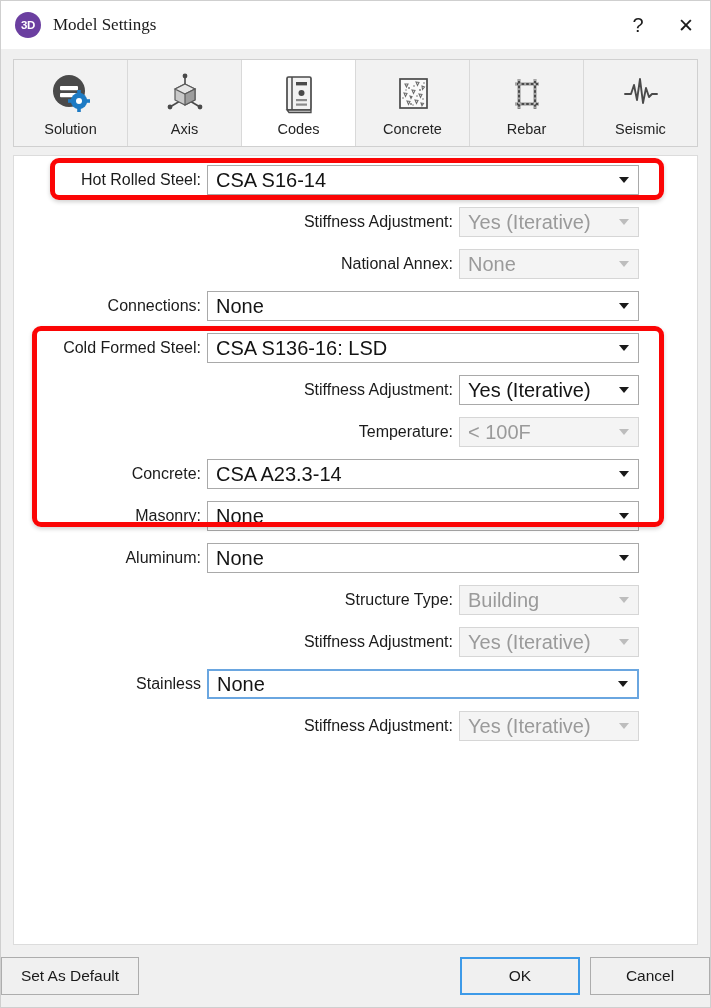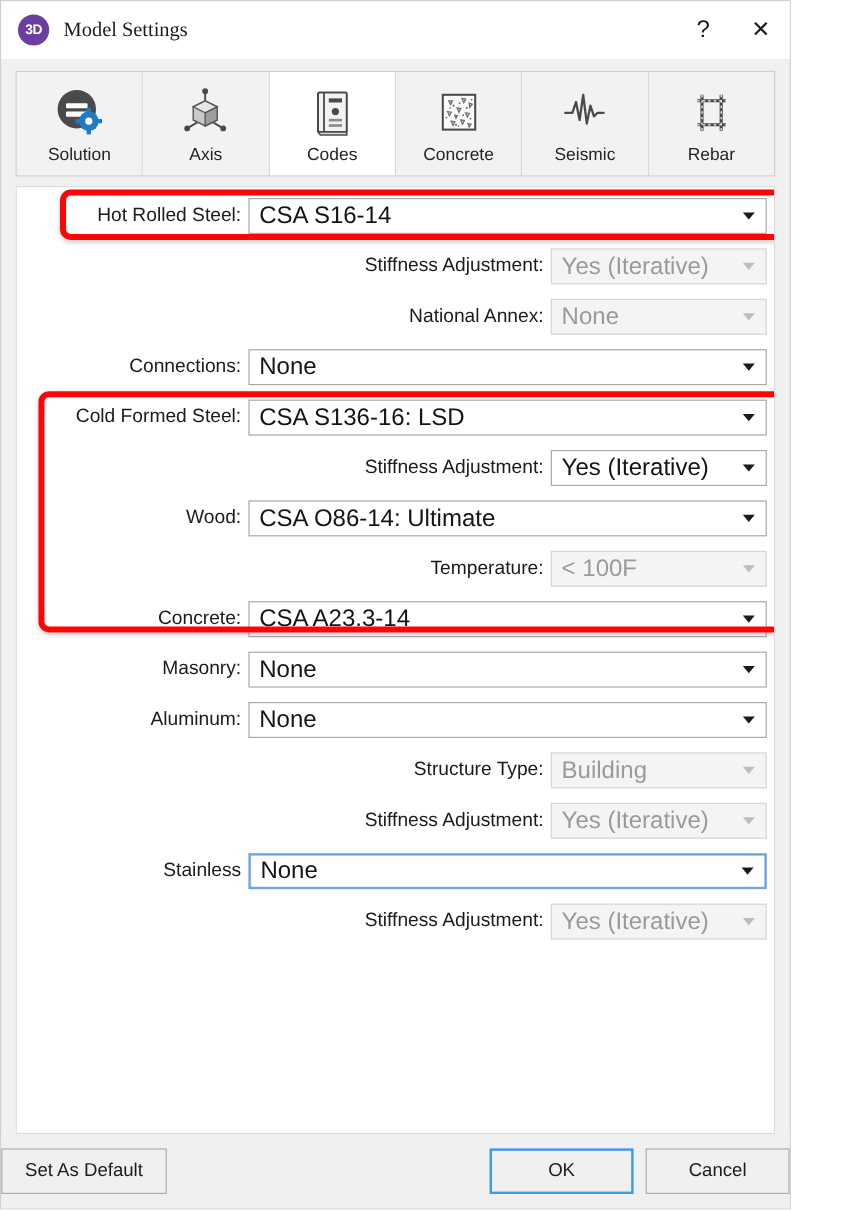--- a/index.html
+++ b/index.html
@@ -4,21 +4,21 @@
 <style>
   * { box-sizing: border-box; margin: 0; padding: 0; }
   html, body {
     width: 711px; height: 1008px;
     background: #ffffff;
     font-family: "Liberation Sans", sans-serif;
     overflow: hidden;
   }
   .dialog {
     position: relative;
-    width: 659px; height: 1008px;
+    width: 711px; height: 1008px;
     background: #f0f0f0;
     border: 1px solid #cfcfcf;
     display: flex; flex-direction: column;
   }
 
   
   .titlebar {
     height: 48px; min-height: 48px;
     background: #ffffff;
     display: flex; align-items: center;
@@ -236,44 +236,44 @@
         <circle cx="23" cy="34" r="0.7"></circle>
               <circle cx="34" cy="12" r="0.8"></circle>
       </g>
     </svg>
         </div>
         <div class="tab-label">Concrete</div>
       </div>
       <div class="tab">
         <div class="tab-icon">
           <svg width="46" height="46" viewBox="0 0 46 46">
-      <polyline points="7,23 13,23 16,14 19,29 22,8 25,32 28,17 31,26 34,23 39,23" fill="none" stroke="#4a4a4a" stroke-width="1.9" stroke-linejoin="round" stroke-linecap="round"></polyline>
-    </svg>
-        </div>
-        <div class="tab-label">Seismic</div>
-      </div>
-      <div class="tab">
-        <div class="tab-icon">
-          <svg width="46" height="46" viewBox="0 0 46 46">
       <g stroke="#4a4a4a" stroke-width="2.6" fill="none">
         <line x1="11" y1="13" x2="35" y2="13"></line>
         <line x1="11" y1="33" x2="35" y2="33"></line>
         <line x1="15" y1="8" x2="15" y2="38"></line>
         <line x1="31" y1="8" x2="31" y2="38"></line>
       </g>
       <g stroke="#ffffff" stroke-width="1" stroke-dasharray="2 2.6">
         <line x1="11" y1="13" x2="35" y2="13"></line>
         <line x1="11" y1="33" x2="35" y2="33"></line>
         <line x1="15" y1="8" x2="15" y2="38"></line>
         <line x1="31" y1="8" x2="31" y2="38"></line>
       </g>
     </svg>
         </div>
         <div class="tab-label">Rebar</div>
       </div>
+      <div class="tab">
+        <div class="tab-icon">
+          <svg width="46" height="46" viewBox="0 0 46 46">
+      <polyline points="7,23 13,23 16,14 19,29 22,8 25,32 28,17 31,26 34,23 39,23" fill="none" stroke="#4a4a4a" stroke-width="1.9" stroke-linejoin="round" stroke-linecap="round"></polyline>
+    </svg>
+        </div>
+        <div class="tab-label">Seismic</div>
+      </div>
     </div>
 
   <div class="content-wrap">
     <div class="rows" id="rows">
         <div class="row">
           <div class="lbl">Hot Rolled Steel:</div>
           <div class="ddl wide">
             <span>CSA S16-14</span>
             <span class="arrow"></span>
           </div>
@@ -303,27 +303,20 @@
           <div class="lbl">Cold Formed Steel:</div>
           <div class="ddl wide">
             <span>CSA S136-16: LSD</span>
             <span class="arrow"></span>
           </div>
         </div>
         <div class="row">
           <div class="lbl indent">Stiffness Adjustment:</div>
           <div class="ddl narrow">
             <span>Yes (Iterative)</span>
-            <span class="arrow"></span>
-          </div>
-        </div>
-        <div class="row">
-          <div class="lbl">Wood:</div>
-          <div class="ddl wide">
-            <span>CSA O86-14: Ultimate</span>
             <span class="arrow"></span>
           </div>
         </div>
         <div class="row">
           <div class="lbl indent">Temperature:</div>
           <div class="ddl narrow disabled">
             <span>&lt; 100F</span>
             <span class="arrow"></span>
           </div>
         </div>

